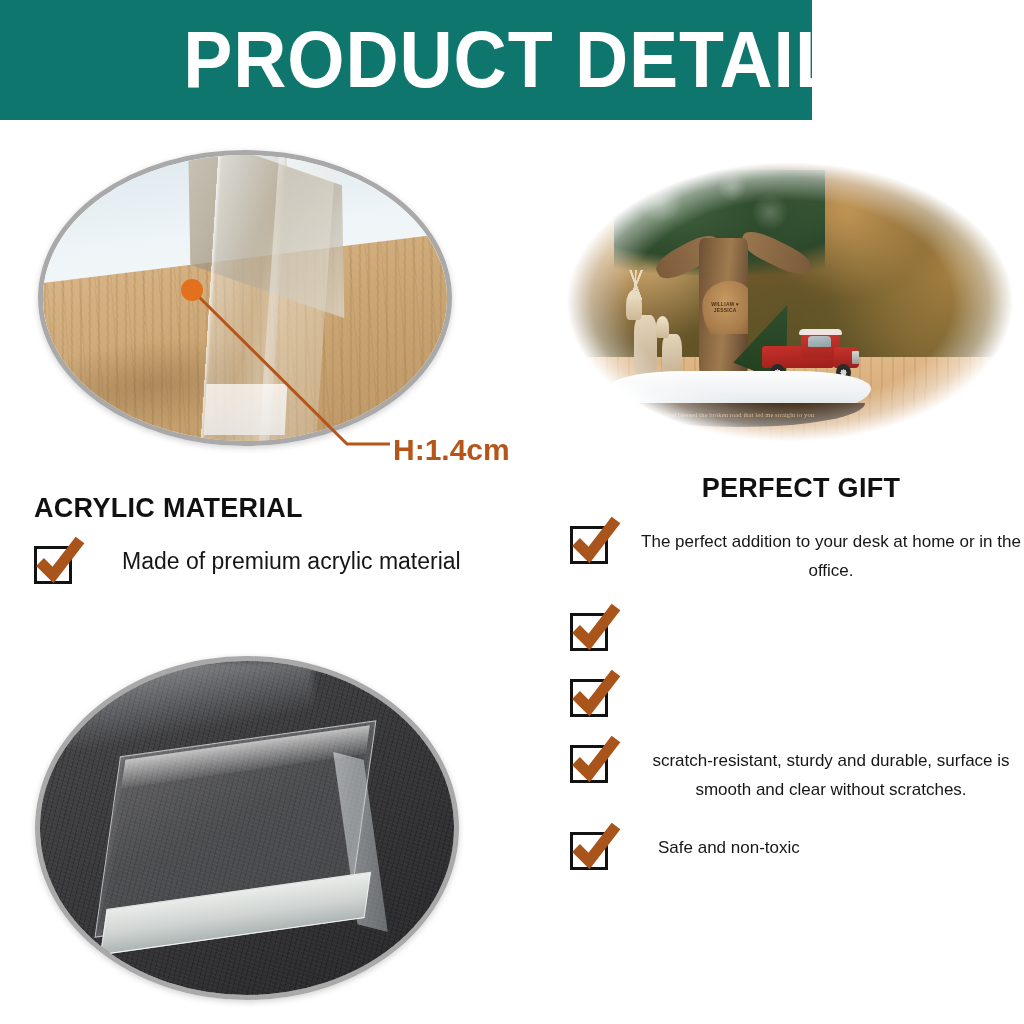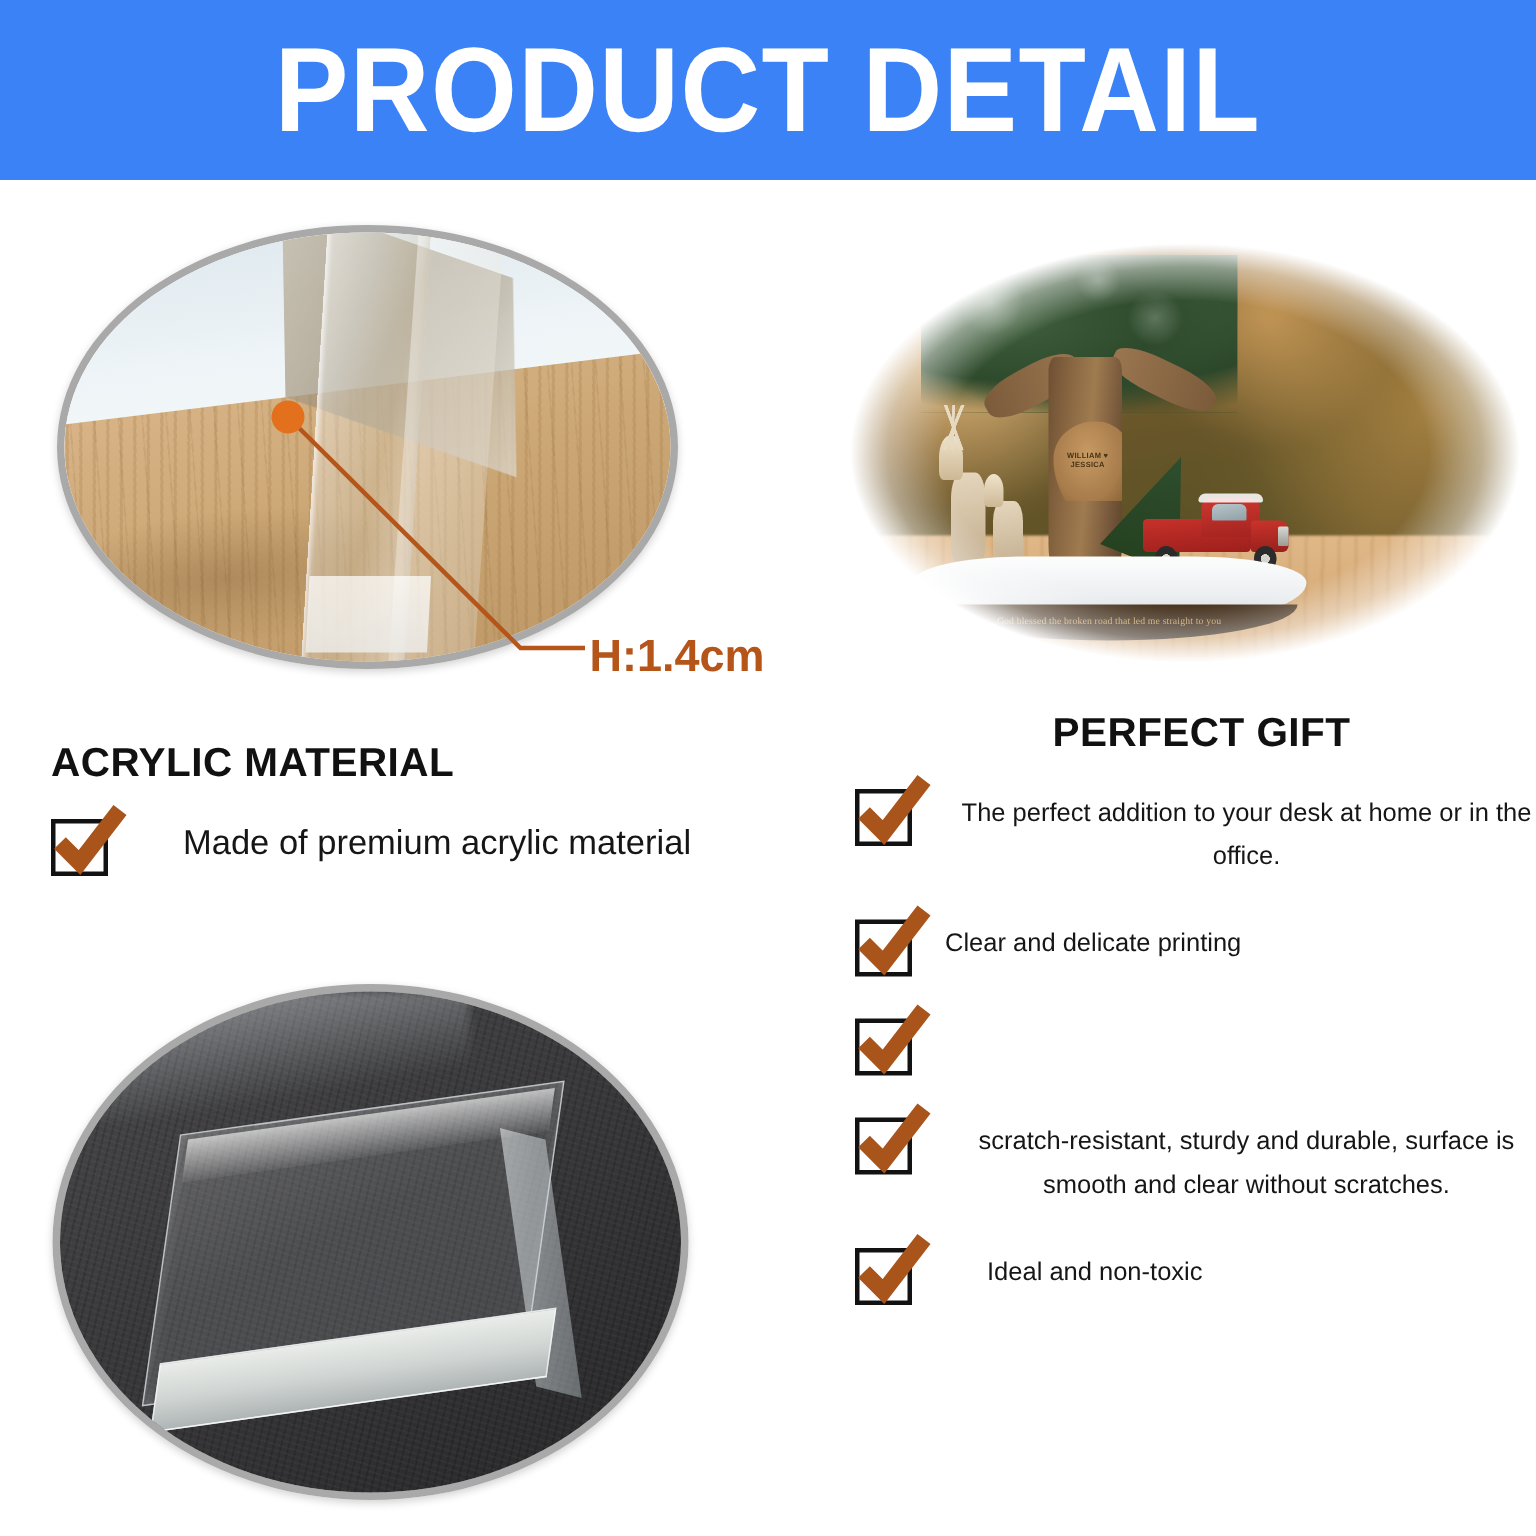--- a/index.html
+++ b/index.html
@@ -7,22 +7,22 @@
     width:1024px;height:1024px;
     background:#ffffff;
     font-family:"Liberation Sans", sans-serif;
     overflow:hidden;
     position:relative;
   }
   #page{position:relative;width:1024px;height:1024px;overflow:hidden;background:#fff;}
 
   
   .banner{
-    position:absolute;left:0;top:0;width:1024px;height:120px;
-    background:#3b82f6;
+    position:absolute;left:0;top:0;width:812px;height:120px;
+    background:#0f766e;
   }
   .banner-title{
     position:absolute;left:0;top:14px;width:1024px;
     text-align:center;
     color:#ffffff;
     font-family:"Liberation Sans", sans-serif;
     font-weight:bold;
     font-size:80px;
     line-height:92px;
     letter-spacing:1px;
@@ -258,21 +258,21 @@
     border-radius:0 0 50% 50%/0 0 100% 100%;
     display:flex;align-items:center;justify-content:center;overflow:hidden;
   }
   .plinth-text{
     font-family:"Liberation Serif", serif;
     font-size:6.5px;line-height:7px;color:#c6a260;white-space:nowrap;
     letter-spacing:.1px;
   }
 
   
-  #callout{position:absolute;left:150px;top:244px;width:380px;height:220px;text-decoration:underline;}
+  #callout{position:absolute;left:150px;top:256px;width:380px;height:220px;text-decoration:underline;}
   .callout-dot{
     position:absolute;left:31px;top:23px;width:22px;height:22px;
     border-radius:50%;background:#e2701c;
   }
   .callout-label{
     position:absolute;left:243px;top:178px;
     color:#b5551a;font-weight:bold;font-size:30px;line-height:32px;
     font-family:"Liberation Sans", sans-serif;white-space:nowrap;
   }
 
@@ -398,21 +398,20 @@
       </div>
       <div class="btext">The perfect addition to your desk at home or in the office.</div>
     </div>
 
     <div class="bullet">
       <div class="cbox">
         <svg viewBox="0 0 56 56">
           <path d="M8 28 L21 41 L48 6" fill="none" stroke="#a8541a" stroke-width="11"></path>
         </svg>
       </div>
-      <div class="btext">Clear and delicate printing</div>
     </div>
 
     <div class="bullet">
       <div class="cbox">
         <svg viewBox="0 0 56 56">
           <path d="M8 28 L21 41 L48 6" fill="none" stroke="#a8541a" stroke-width="11"></path>
         </svg>
       </div>
     </div>
 
@@ -424,17 +423,17 @@
       </div>
       <div class="btext">scratch-resistant, sturdy and durable, surface is smooth and clear without scratches.</div>
     </div>
 
     <div class="bullet">
       <div class="cbox">
         <svg viewBox="0 0 56 56">
           <path d="M8 28 L21 41 L48 6" fill="none" stroke="#a8541a" stroke-width="11"></path>
         </svg>
       </div>
-      <div class="btext">Ideal and non-toxic</div>
+      <div class="btext">Safe and non-toxic</div>
     </div>
   </div>
 
 </div>
 
 </body></html>

